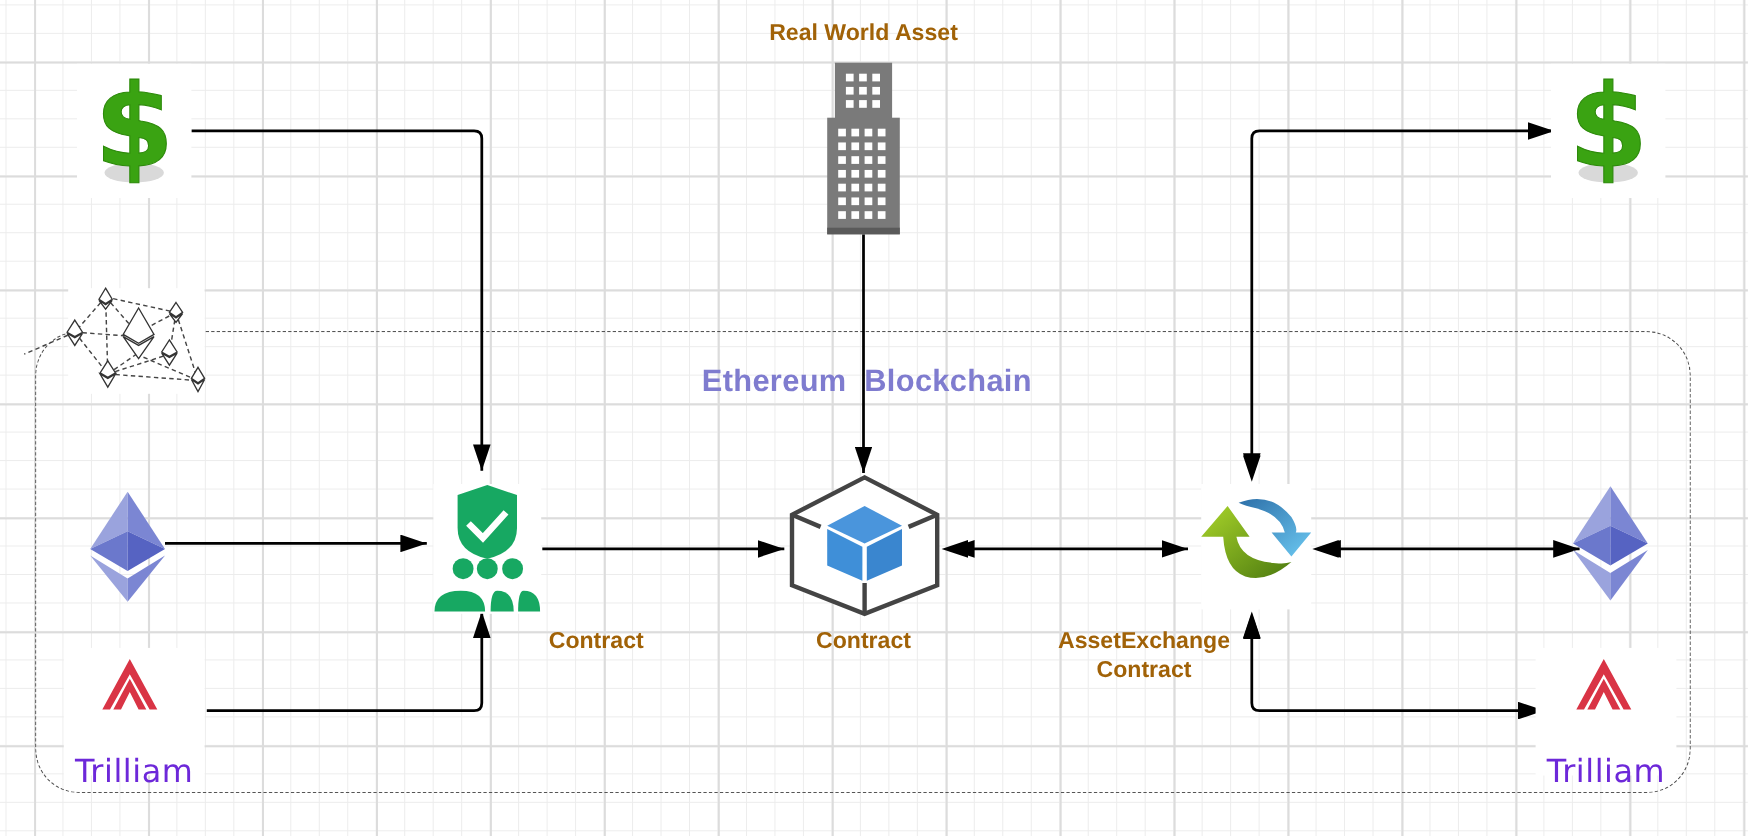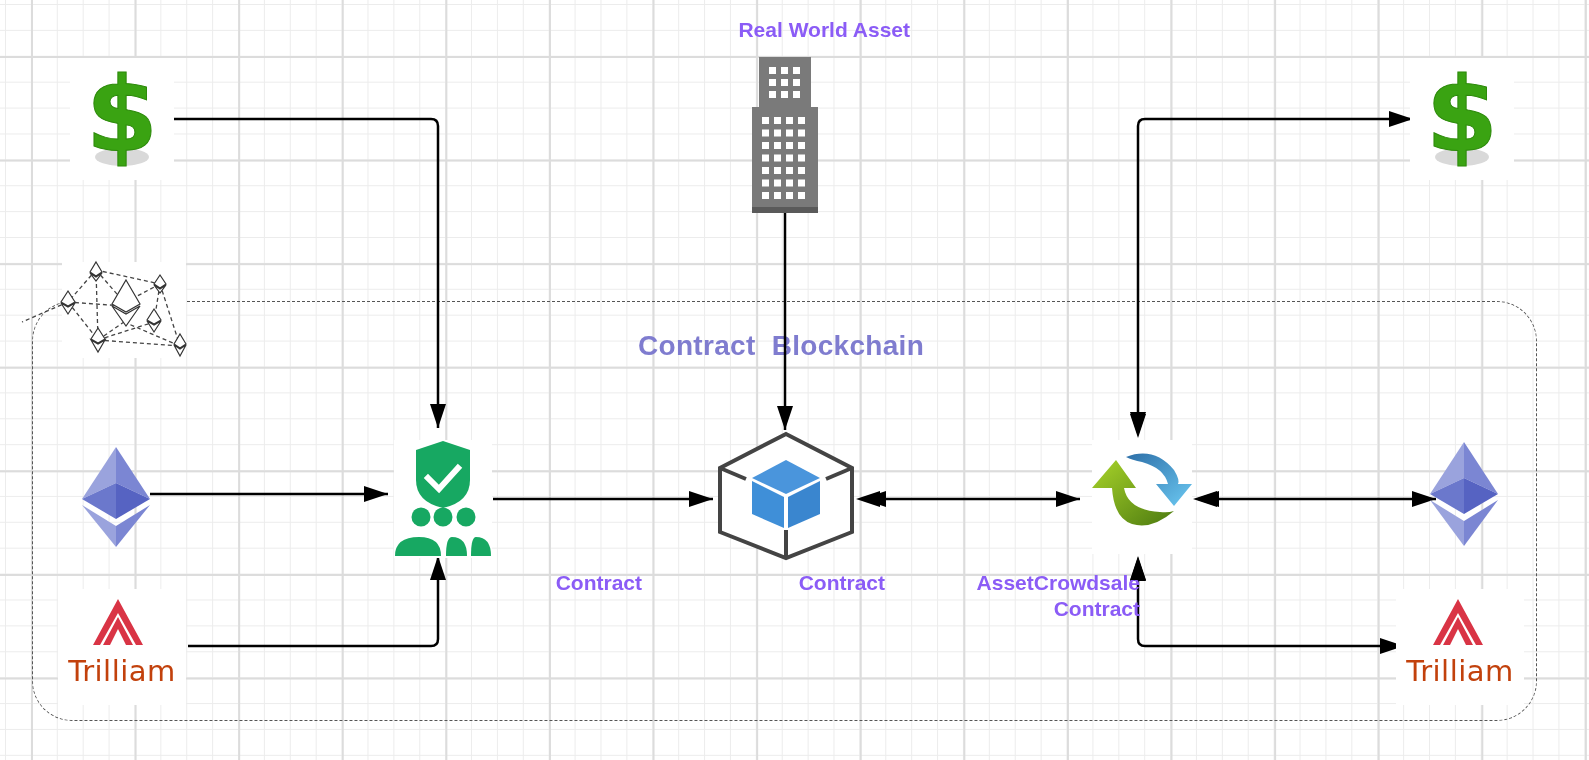--- a/index.html
+++ b/index.html
@@ -10,43 +10,43 @@
       linear-gradient(to right, #dcdcdc 2px, transparent 2px),
       linear-gradient(to bottom, #dcdcdc 2px, transparent 2px),
       linear-gradient(to right, #ececec 1px, transparent 1px),
       linear-gradient(to bottom, #ececec 1px, transparent 1px);
     background-size: 103.6px 103.6px, 103.6px 103.6px, 25.9px 25.9px, 25.9px 25.9px;
     background-position: 31px 56px, 31px 56px, 5px 4px, 5px 4px;
     font-family: "Liberation Sans", sans-serif;
   }
   .abs { position: absolute; }
   .label {
-    position: absolute; font-weight: bold; font-size: 21px; color: #8b5cf6;
-    text-align: right; line-height: 26px; white-space: nowrap;
+    position: absolute; font-weight: bold; font-size: 21px; color: #a16207;
+    text-align: center; line-height: 26px; white-space: nowrap;
   }
   .tile { position: absolute; background: #fff; }
   #boundary {
     position: absolute; left: 32px; top: 301px; width: 1505px; height: 420px;
     border: 1.5px dashed #555; border-radius: 40px; box-sizing: border-box;
   }
   #region-title {
     position: absolute; left: 638px; top: 330px; font-size: 28px; font-weight: bold;
     color: #7f7ccf; letter-spacing: 0.3px; white-space: nowrap;
   }
   .trilliam-text {
-    font-family: "DejaVu Sans", sans-serif; font-size: 29px; color: #c2410c; font-weight: 500;
-    letter-spacing: 0.5px; position: absolute; width: 100%; text-align: center;
+    font-family: "DejaVu Sans", sans-serif; font-size: 29px; color: #6d28d9; font-weight: 500;
+    letter-spacing: 0.5px; position: absolute; width: 100%; text-align: center; margin-top: 30px;
   }
   svg { overflow: visible; }
 </style>
 </head>
 <body>
 
 <div id="boundary"></div>
-<div id="region-title" style="white-space:pre">Contract  Blockchain</div>
+<div id="region-title" style="white-space:pre">Ethereum  Blockchain</div>
 
 <svg class="abs" style="left:0;top:0;width:1589px;height:760px;">
   <defs>
     <marker id="ah" markerWidth="10" markerHeight="10" refX="9" refY="5" orient="auto" markerUnits="userSpaceOnUse" viewBox="0 0 10 10">
       <path d="M0,0 L10,5 L0,10 z" fill="#000"></path>
     </marker>
     <marker id="ahb" markerWidth="26" markerHeight="16" refX="24" refY="8" orient="auto" markerUnits="userSpaceOnUse">
       <path d="M0,0 L24,8 L0,16 z" fill="#000"></path>
     </marker>
   </defs>
@@ -238,21 +238,21 @@
       <linearGradient id="ggreen" x1="0" y1="0" x2="1" y2="1">
         <stop offset="0" stop-color="#a9d42a"></stop>
           <stop offset="1" stop-color="#4c7a10"></stop>
       </linearGradient>
     </defs>
     <path d="M34,17 Q62,6 82,30 Q88,40 86,44 L100,44 L82,66 L64,44 L76,44 Q72,28 50,22 Q40,20 34,17 Z" fill="url(#gblue)"></path>
     <path d="M0,48 L24,20 L44,48 L32,48 Q36,70 68,72 Q76,73 82,71 Q60,90 40,84 Q22,78 20,48 Z" fill="url(#ggreen)"></path>
   </svg>
 </div>
 <div class="label" style="left:940px;top:570px;width:200px;">
-  <div>AssetCrowdsale</div>
+  <div>AssetExchange</div>
   <div>Contract</div>
 </div>
 
 <svg class="abs" style="left:0;top:0;width:1589px;height:760px;pointer-events:none;">
   <path d="M856,499 L880,491 L880,507 Z" fill="#000"></path>
   <path d="M1138,438 L1130,414 L1146,414 Z" fill="#000"></path>
   <path d="M1193,499 L1217,491 L1217,507 Z" fill="#000"></path>
   <path d="M1138,556 L1130,580 L1146,580 Z" fill="#000"></path>
 </svg>
 

